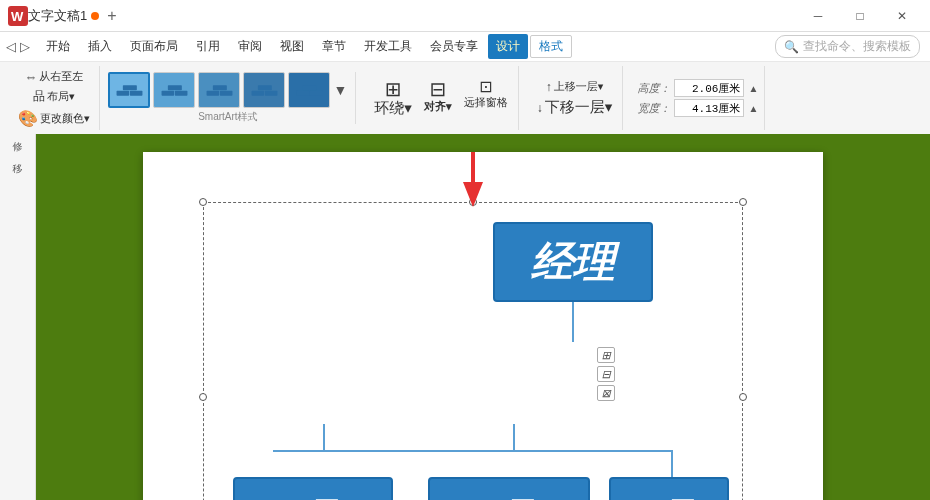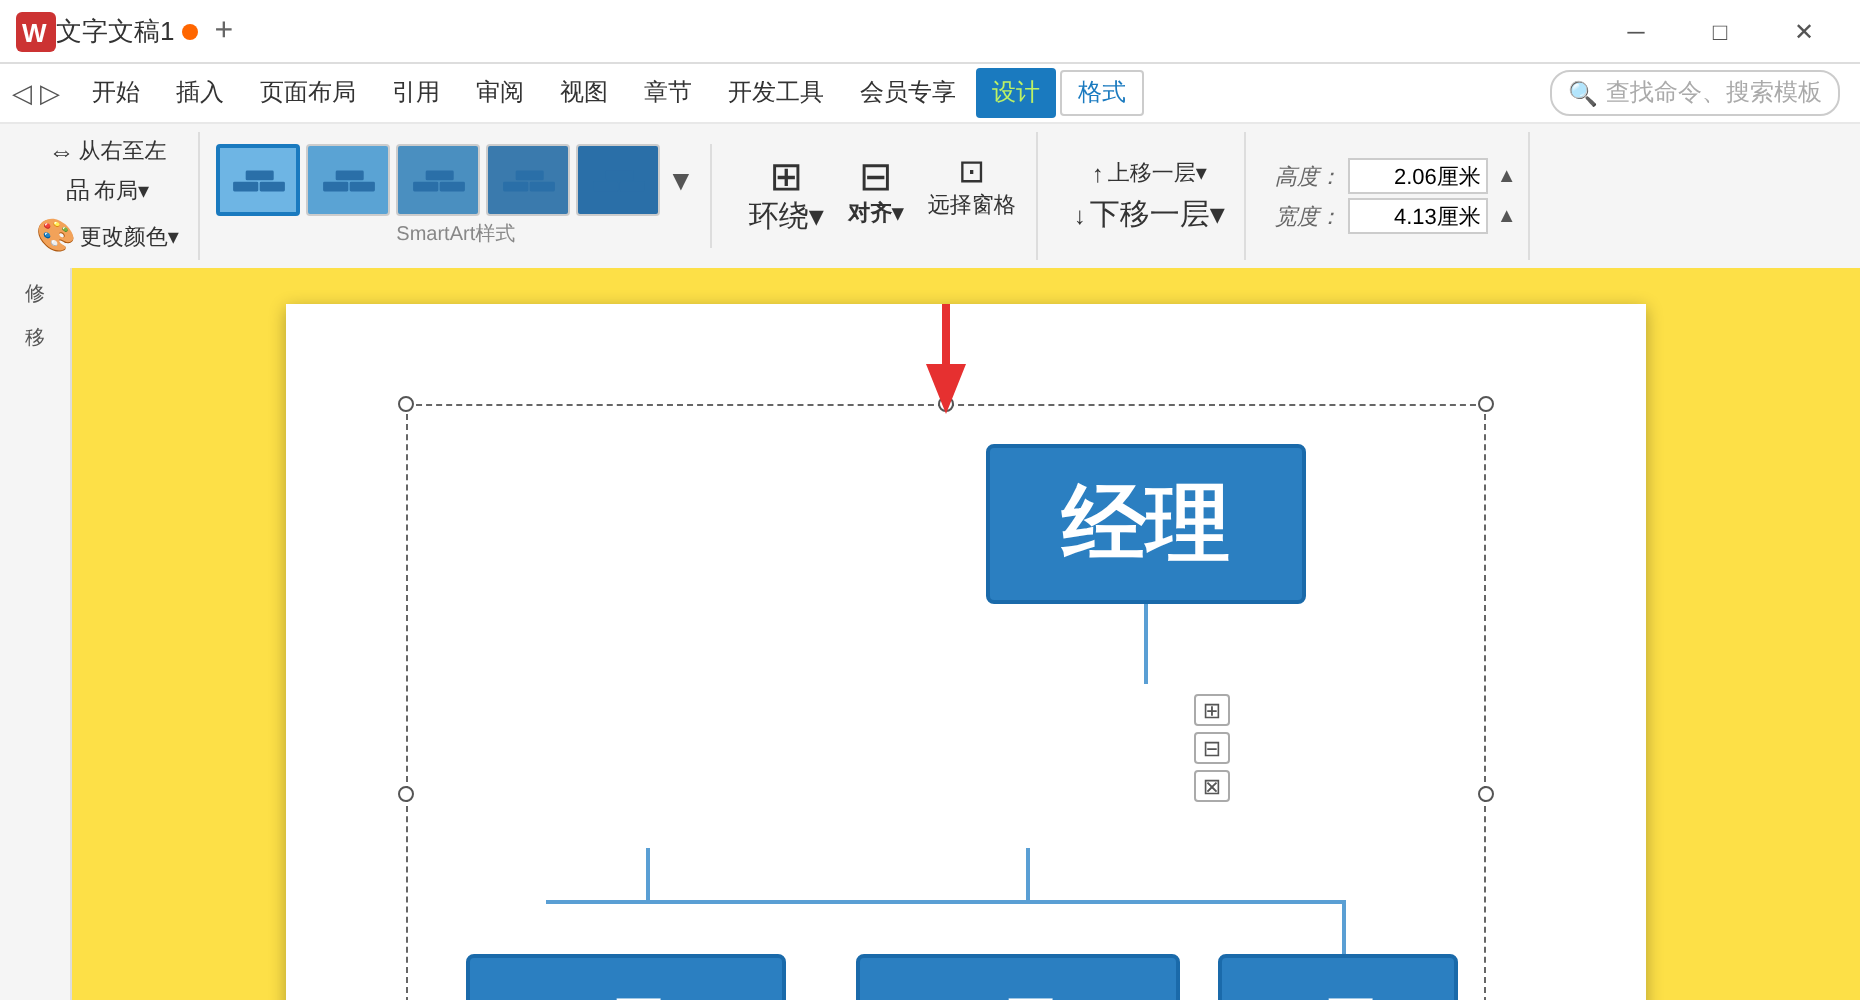--- a/index.html
+++ b/index.html
@@ -20,21 +20,21 @@
       display: flex; align-items: center;
       background: #fff; height: 30px;
       padding: 0 6px;
       border-bottom: 1px solid #e8e8e8;
       font-size: 12px; color: #333;
       gap: 2px;
     }
     .menu-bar-item {
       padding: 4px 8px; cursor: pointer; border-radius: 2px;
     }
-    .menu-bar-item.active { background: #1a7abf; color: #bef264; }
+    .menu-bar-item.active { background: #1a7abf; color: #fef9c3; }
     .undo-redo { display: flex; align-items: center; gap: 4px; margin-right: 6px; }
     .undo-redo span { font-size: 14px; cursor: pointer; color: #555; }
     .ribbon-search {
       margin-left: auto; display: flex; align-items: center;
       font-size: 12px; color: #666;
       border: 1px solid #ccc; border-radius: 10px;
       padding: 2px 8px; gap: 4px; background: #fff;
       margin-right: 4px;
     }
 
@@ -78,20 +78,21 @@
       cursor: pointer; padding: 1px 4px; border-radius: 2px;
     }
     .dimension-row {
       display: flex; align-items: center; gap: 4px; font-size: 11px;
     }
     .dimension-label { color: #666; min-width: 30px; font-style: italic; }
     .dimension-input {
       border: 1px solid #ccc; width: 70px; height: 18px;
       font-size: 11px; padding: 0 3px; background: #fff;
       text-align: right;
+      font-family: Liberation Mono, monospace;
     }
     .spin-btn { font-size: 10px; cursor: pointer; color: #555; }
     .left-toolbar {
       width: 36px; background: #f5f5f5;
       border-right: 1px solid #ddd;
       display: flex; flex-direction: column;
       align-items: center; padding: 4px 0; gap: 4px;
       font-size: 11px;
     }
     .left-toolbar-item {
@@ -148,23 +149,24 @@
     .app-wrapper {
       display: flex; flex-direction: column;
       width: 930px; height: 500px;
     }
 
     .main-area {
       display: flex; flex: 1; overflow: hidden;
     }
 
     .page-wrapper {
-      flex: 1; overflow: hidden; background: #fde047;
+      flex: 1; overflow: hidden; background: #4d7c0f;
       display: flex; align-items: flex-start; justify-content: center;
       padding: 8px;
+      font-style: italic;
     }
   </style>
 </head>
 <body>
 
 <div class="app-wrapper">
 
   <div class="title-bar">
     <svg width="20" height="20" viewBox="0 0 20 20">
       <rect width="20" height="20" rx="3" fill="#cc3333"></rect>

